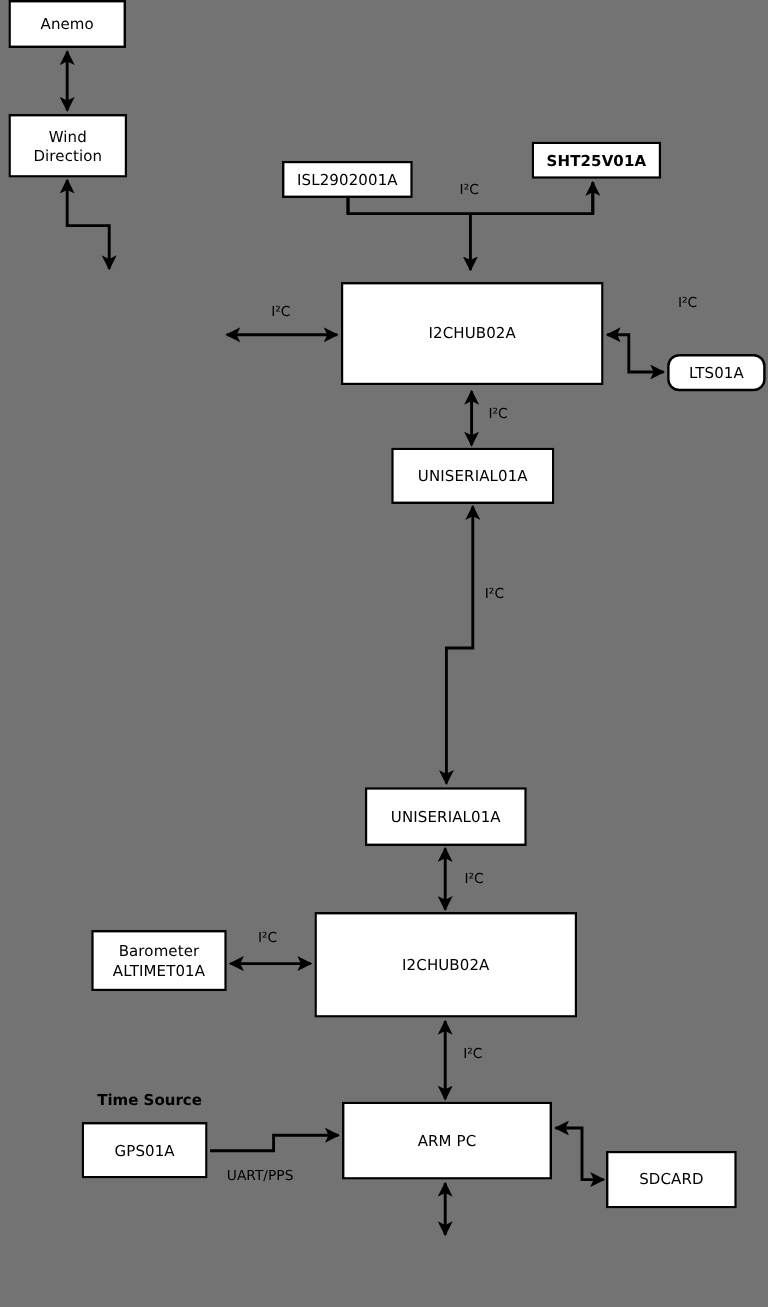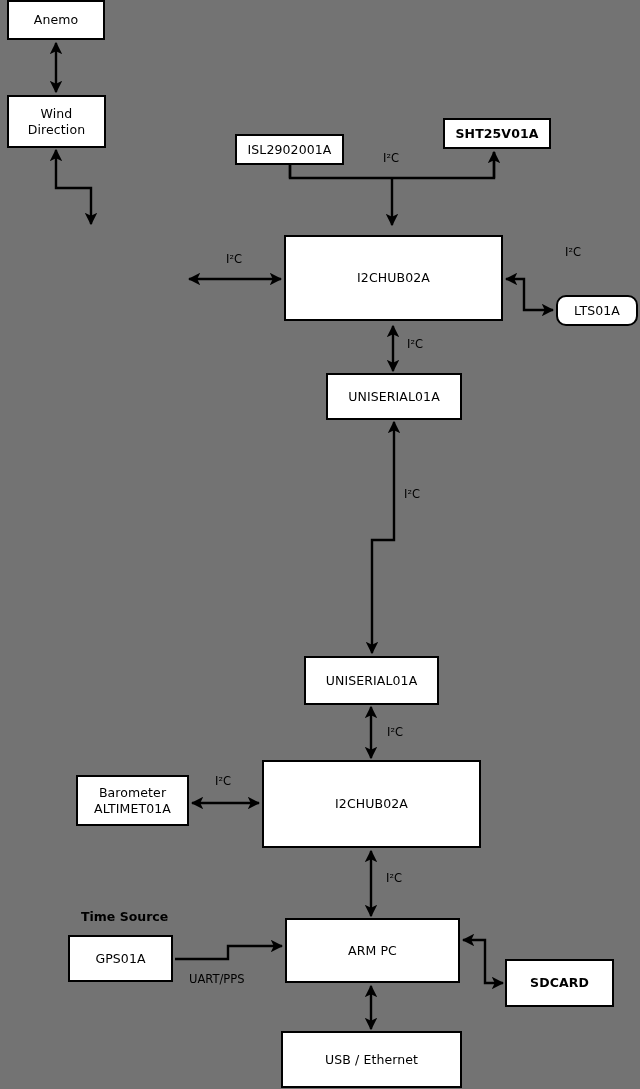--- a/index.html
+++ b/index.html
@@ -149,27 +149,24 @@
   </div>
 
   <div class="node" style="left:68px; top:935px; width:105px; height:47px;">
     <span class="txt">GPS01A</span>
   </div>
 
   <div class="node" style="left:285px; top:918px; width:175px; height:65px;">
     <span class="txt">ARM PC</span>
   </div>
 
-  <div class="node" style="left:505px; top:959px; width:109px; height:48px;font-weight:bold;">
+  <div class="node" style="left:505px; top:959px; width:109px; height:48px;">
     <span class="txt">SDCARD</span>
   </div>
 
-  <div class="node" style="left:281px; top:1031px; width:181px; height:57px;">
-    <span class="txt">USB / Ethernet</span>
-  </div>
 
   <span class="wire-label" style="left:226px; top:254px;">I²C</span>
 
   <span class="wire-label" style="left:383px; top:153px;">I²C</span>
 
   <span class="wire-label" style="left:565px; top:247px;">I²C</span>
 
   <span class="wire-label" style="left:407px; top:339px;">I²C</span>
 
   <span class="wire-label" style="left:404px; top:489px;">I²C</span>

